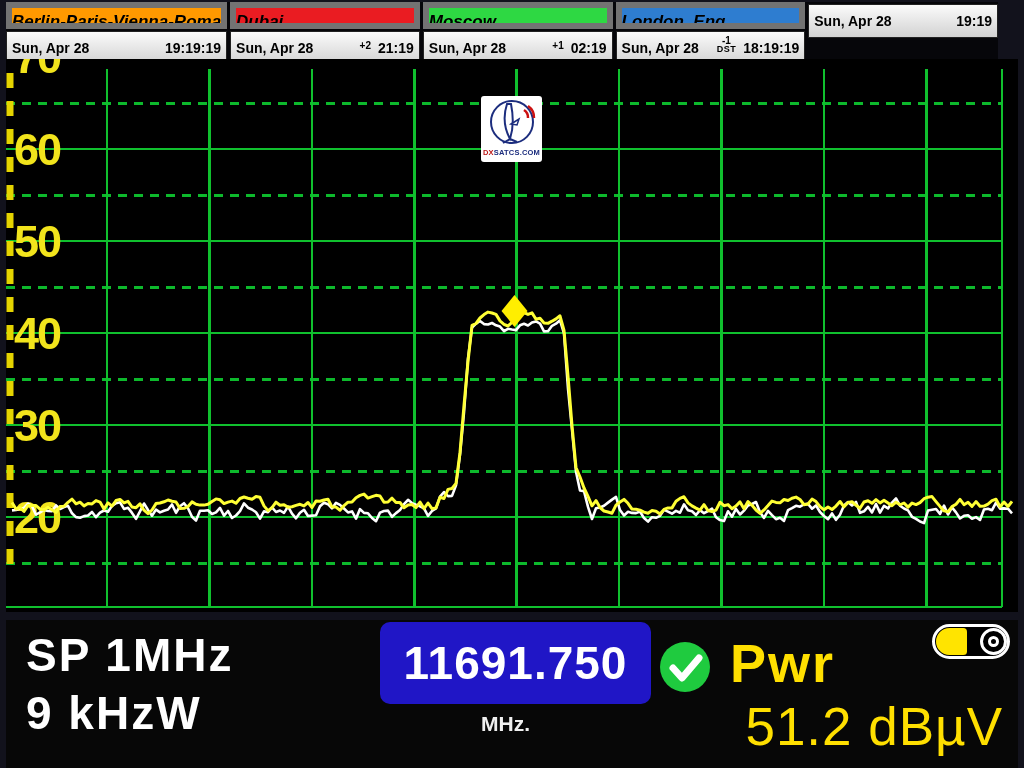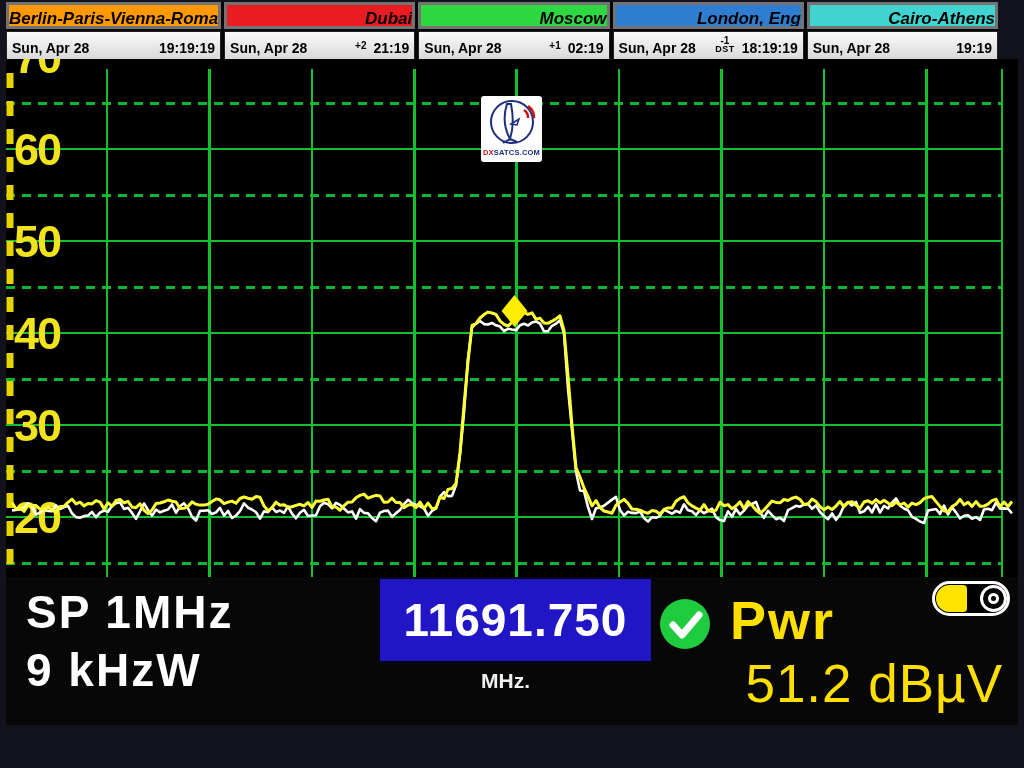--- a/index.html
+++ b/index.html
@@ -3,22 +3,22 @@
 <meta charset="utf-8">
 <style>
   * { margin:0; padding:0; box-sizing:border-box; }
   html,body { width:1024px; height:768px; background:#12121c; overflow:hidden;
               font-family:"Liberation Sans", sans-serif; }
 
   
   .clock-bar { position:absolute; left:6px; top:2px; width:992px; height:57px;
                display:grid; grid-template-columns:repeat(5,1fr); gap:3px; background:#06060a; }
   .clock-cell { display:flex; flex-direction:column; background:#06060a; }
-  .clock-city { height:27px; line-height:27px; text-align:right; color:#000;
-                font-style:italic; font-weight:bold; font-size:17px; border:3px solid #737373;
+  .clock-city { height:27px; line-height:27px; text-align:left; color:#000;
+                font-style:italic; font-weight:bold; font-size:17px; border:6px solid #737373;
                 white-space:nowrap; overflow:hidden; }
   .clock-time-row { height:25px; margin-top:2px; background:linear-gradient(#fbfbfb,#d2d2d2);
                     border:1px solid #222; display:flex; align-items:center; padding:16px 5px;
                     font-weight:bold; font-size:14px; color:#000; white-space:nowrap; }
   .clock-date { flex:0 0 auto; }
   .clock-spacer { flex:1 1 auto; }
   .offset-block { display:flex; flex-direction:column; align-items:center; line-height:9px;
                   margin-right:7px; margin-top:-6px; }
   .offset-num { font-size:10px; font-weight:bold; }
   .offset-lbl { font-size:9px; font-weight:bold; letter-spacing:0.5px; }
@@ -38,29 +38,29 @@
 
   
   .logo { position:absolute; left:481px; top:96px; width:61px; height:66px;
           background:#fff; border-radius:3px; display:flex; flex-direction:column;
           align-items:center; padding-top:2px; z-index:5; }
   .logo-caption { font-size:7.5px; font-weight:bold; letter-spacing:0.2px; line-height:9px; }
   .logo-caption .red  { color:#bb1717;text-align:center; }
   .logo-caption .blue { color:#1c2d7e; }
 
   
-  .bottom-panel { position:absolute; left:6px; top:577px; width:1012px; height:148px;
+  .bottom-panel { position:absolute; left:6px; top:620px; width:1012px; height:148px;
                   background:#070707; }
   .span-label, .rbw-label { position:absolute; left:20px; color:#fff; font-weight:bold;
                   font-size:46px; letter-spacing:2px; white-space:nowrap; }
   .span-label { top:8px; }
   .rbw-label  { top:66px; }
   .freq-box { position:absolute; left:374px; top:2px; width:271px; height:82px;
               background:#2016c6; display:flex; align-items:center; justify-content:center;
-              color:#fff; font-weight:bold; font-size:46px; letter-spacing:1px; }
+              color:#fff; font-weight:bold; font-size:46px; letter-spacing:1px;border-radius:10px; }
   .freq-unit { position:absolute; left:364px; top:92px; width:271px; text-align:center;
                color:#f0f0f0; font-weight:bold; font-size:21px; }
   .check-wrap { position:absolute; left:652px; top:20px; width:54px; height:54px; }
   .pwr-label { position:absolute; left:724px; top:12px; color:#ffdf00; font-weight:bold;
                font-size:54px; letter-spacing:2px; }
   .pwr-value { position:absolute; left:545px; top:76px; width:452px; text-align:right;
                color:#ffdf00; font-weight:normal; font-size:53px; letter-spacing:1px;
                white-space:nowrap; }
   .battery { position:absolute; left:926px; top:4px; width:78px; height:35px;
              border:3px solid #fff; border-radius:18px; background:#000; }
@@ -113,21 +113,20 @@
       <span class="clock-date">Sun, Apr 28</span>
       <span class="clock-spacer"></span>
       <span class="offset-block">
         <span class="offset-num">-1</span>
         <span class="offset-lbl">DST</span>
       </span>
       <span class="clock-time">18:19:19</span>
     </div>
   </div>
   <div class="clock-cell">
-    <div class="clock-city" style="background: rgb(63, 212, 207);">Cairo-Athens</div>
     <div class="clock-time-row">
       <span class="clock-date">Sun, Apr 28</span>
       <span class="clock-spacer"></span>
       <span class="clock-time">19:19</span>
     </div>
   </div>
 </div>
 
 <div class="plot">
   <svg id="spec" width="1012" height="553" viewBox="0 0 1012 553">

